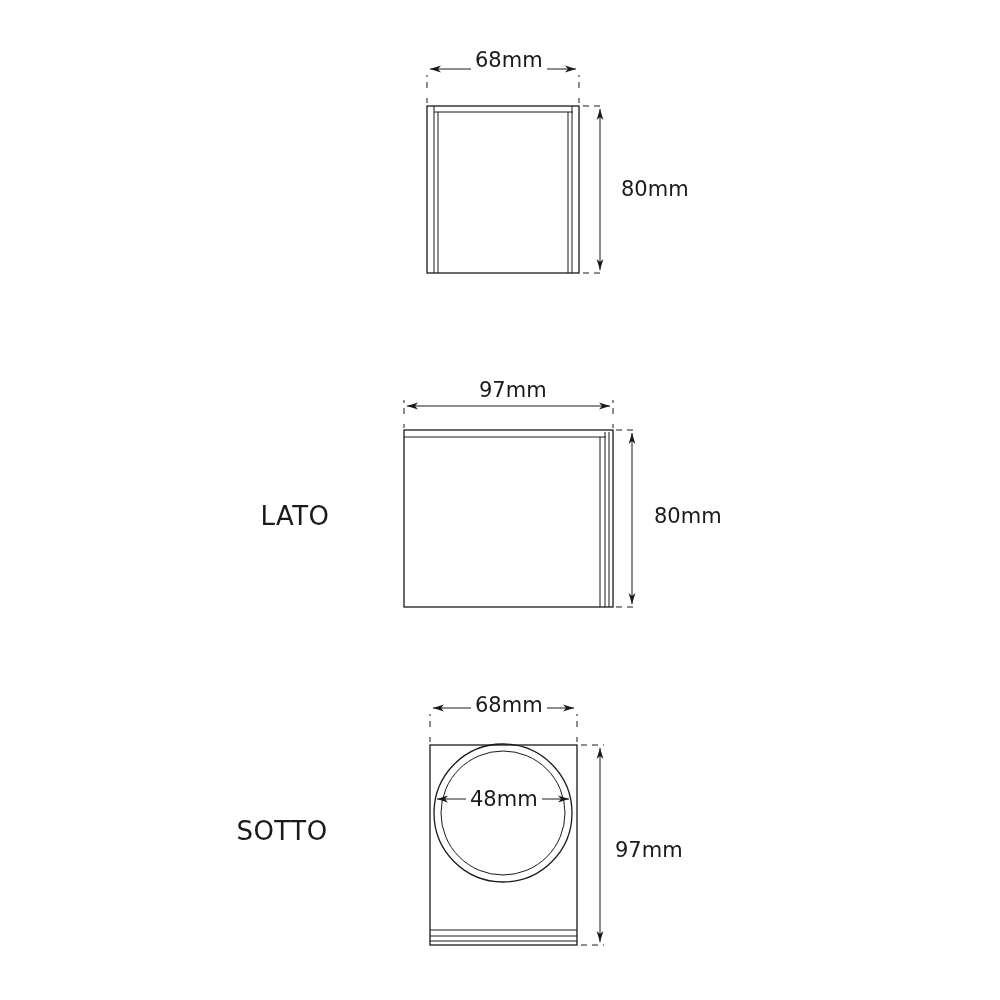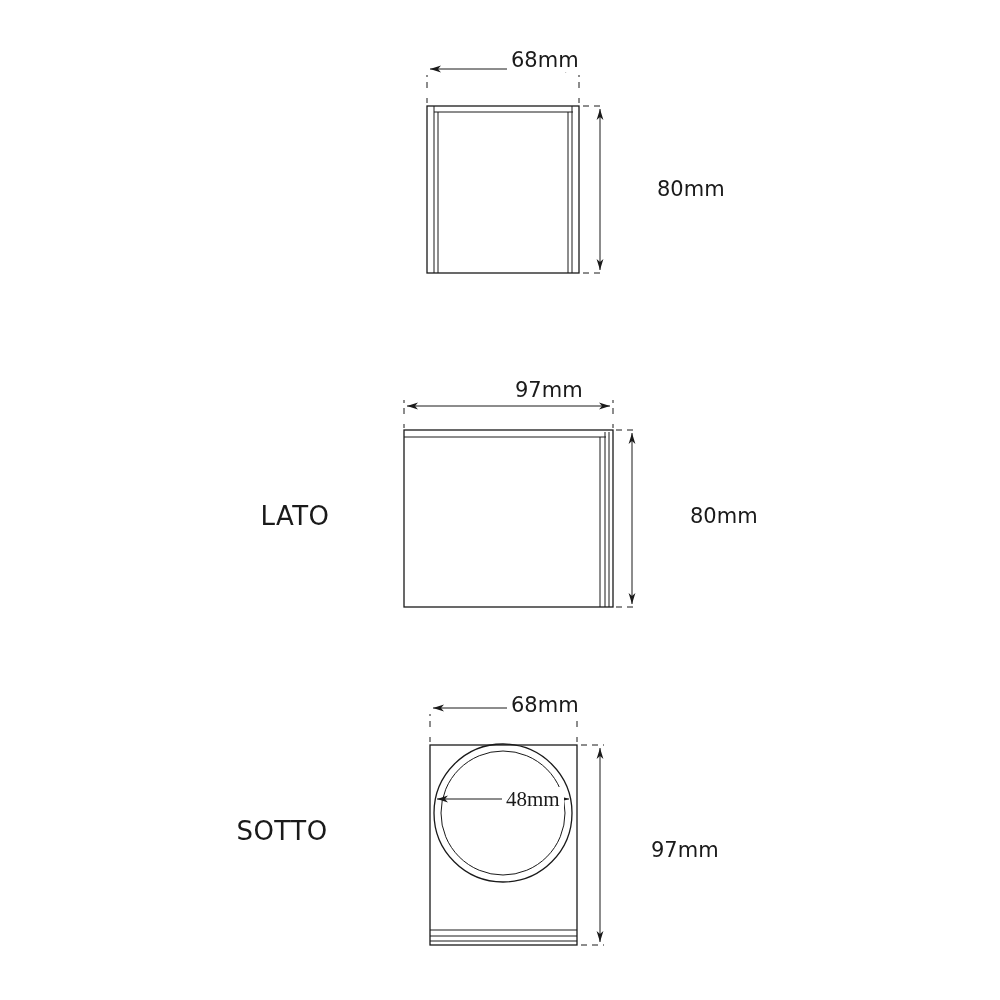--- a/index.html
+++ b/index.html
@@ -29,21 +29,20 @@
     white-space: nowrap;
     text-align: center;
   }
   .dim-text {
     position: absolute;
     font-size: 21px;
     color: #1a1a1a;
     white-space: nowrap;
     background: #ffffff;
     padding: 0 4px;
-    margin-left: 36px;
   }
   svg { display: block; }
   .solid { stroke: #1a1a1a; stroke-width: 1.3; fill: none; }
   .thin  { stroke: #1a1a1a; stroke-width: 1; fill: none; }
   .dash  { stroke: #1a1a1a; stroke-width: 1; fill: none; stroke-dasharray: 6 5; }
   .face  { fill: #ffffff; stroke: #1a1a1a; stroke-width: 1.3; }
 </style>
 </head>
 <body>
 
@@ -140,15 +139,15 @@
   <div class="dim-text" style="left:617px; top:177px;">80mm</div>
 
   <div class="dim-text" style="left:475px; top:378px;">97mm</div>
 
   <div class="dim-text" style="left:650px; top:504px;">80mm</div>
 
   <div class="dim-text" style="left:471px; top:693px;">68mm</div>
 
   <div class="dim-text" style="left:611px; top:838px;">97mm</div>
 
-  <div class="dim-text" style="left:466px; top:787px;font-family:Liberation Serif, serif;">48mm</div>
+  <div class="dim-text" style="left:466px; top:787px;">48mm</div>
 
 </div>
 
 </body></html>

